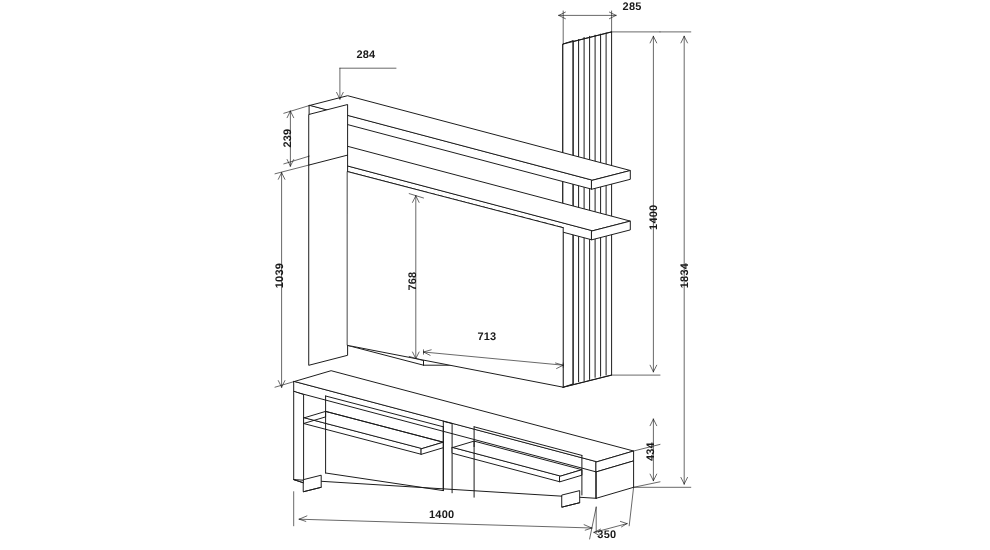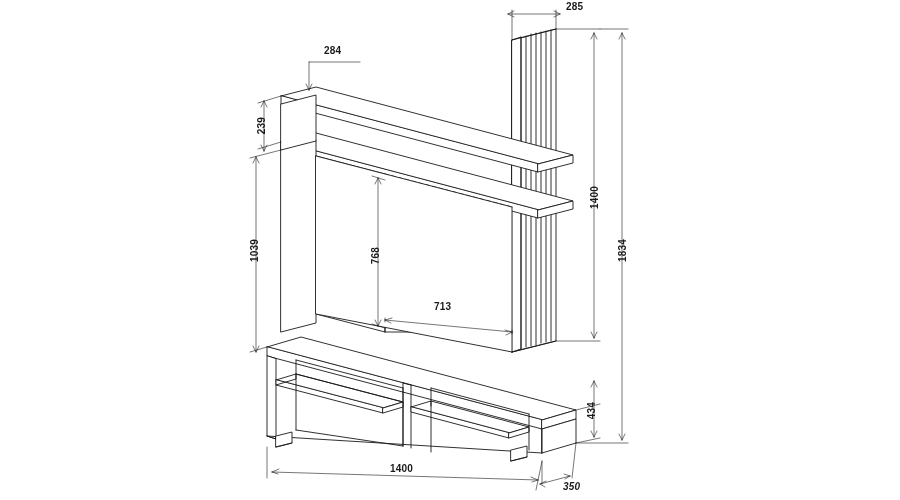--- a/index.html
+++ b/index.html
@@ -220,15 +220,15 @@
   <div class="dim-label" style="left:434px; top:301px;">713</div>
 
   <div class="dim-label vert" style="left:583px; top:192px; transform:rotate(-90deg);">1400</div>
 
   <div class="dim-label vert" style="left:611px; top:245px; transform:rotate(-90deg);">1834</div>
 
   <div class="dim-label vert" style="left:583px; top:405px; transform:rotate(-90deg);">434</div>
 
   <div class="dim-label" style="left:390px; top:463px;">1400</div>
 
-  <div class="dim-label" style="left:563px; top:481px;font-style:italic;">350</div>
+  <div class="dim-label" style="left:543px; top:481px;">350</div>
 
 </div>
 
 </body></html>

